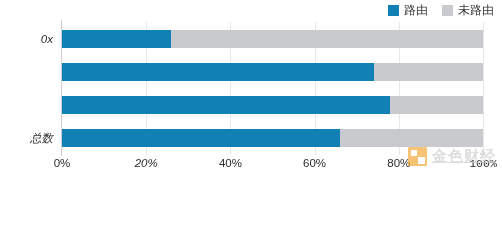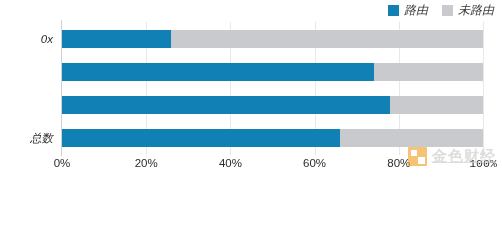--- a/index.html
+++ b/index.html
@@ -8,21 +8,21 @@
     font-family:"Liberation Sans","DejaVu Sans",sans-serif;
     overflow:hidden;position:relative;
   }
   #chart-root{position:absolute;inset:0;}
 
   
   .legend{
     position:absolute;top:4px;right:8px;
     display:flex;align-items:center;gap:14px;
   }
-  .legend-item{display:flex;align-items:center;gap:5px;font-style:italic;}
+  .legend-item{display:flex;align-items:center;gap:5px;}
   .legend-swatch{width:11px;height:11px;display:block;}
   .legend-label{font-size:12px;color:#3a3a3a;line-height:1;white-space:nowrap;}
 
   
   .plot-area{
     position:absolute;
     left:62px;top:22px;
     width:421px;height:133px;
   }
   .y-axis-line{
@@ -114,21 +114,21 @@
         <div class="bar-fill" style="width: 78%; background: rgb(17, 128, 181);"></div>
       </div>
       <div class="bar-row" style="top: 107px;">
         <div class="bar-track" style="background: rgb(200, 202, 206);"></div>
         <div class="bar-fill" style="width: 66%; background: rgb(17, 128, 181);"></div>
       </div>
     </div>
 
   <div class="x-axis" id="x-axis">
       <div class="x-tick-label" style="left: 0%;">0%</div>
-      <div class="x-tick-label" style="left: 20%;">20%</div>
+      <div class="x-tick-label" style="left: 20%; font-style: italic;">20%</div>
       <div class="x-tick-label" style="left: 40%;">40%</div>
       <div class="x-tick-label" style="left: 60%;">60%</div>
       <div class="x-tick-label" style="left: 80%;">80%</div>
       <div class="x-tick-label" style="left: 100%; font-family: Liberation Mono, monospace;">100%</div>
     </div>
 
   <div class="watermark">
     <span class="wm-logo"></span>
     <span class="wm-text">金色财经</span>
   </div>

